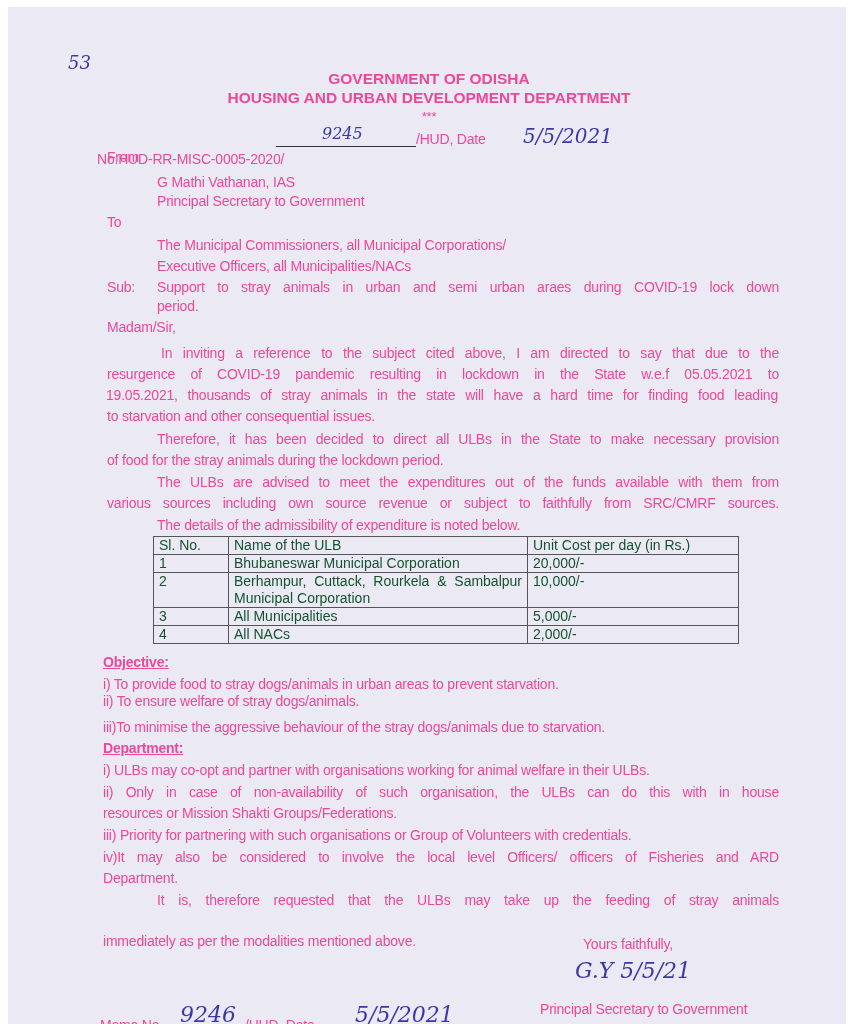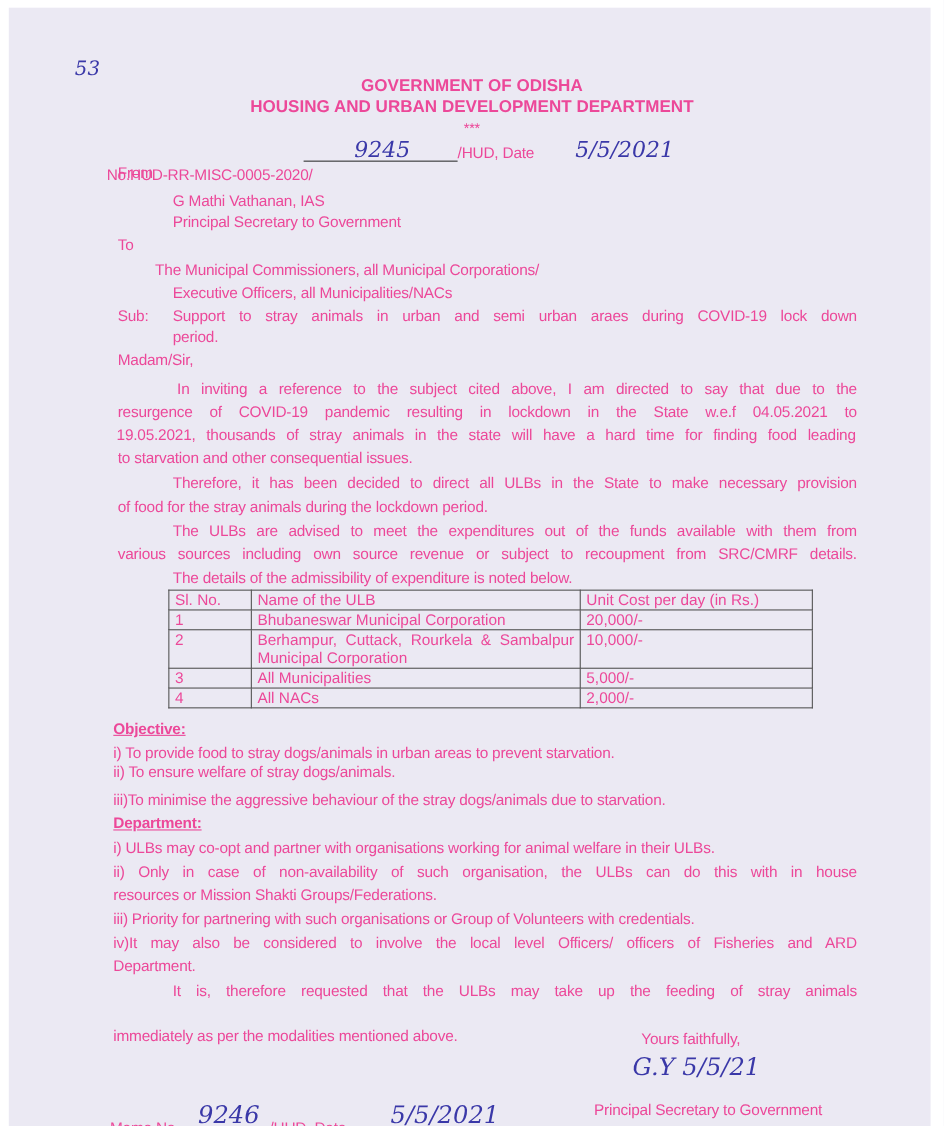--- a/index.html
+++ b/index.html
@@ -6,65 +6,65 @@
     body { width:858px; height:1024px; background:#ffffff; overflow:hidden; position:relative;
       font-family:"DejaVu Sans Condensed","DejaVu Sans", sans-serif; }
     .page { position:absolute; left:8px; top:7px; width:838px; height:1030px; background:#ebe9f3; }
     .txt { position:absolute; color:#ec4899; font-size:14px; line-height:18px; white-space:nowrap;
       font-family:"Liberation Sans", sans-serif; letter-spacing:-0.2px; }
     .hw { position:absolute; color:#3a38a8; font-family:"DejaVu Serif", serif; font-style:italic; }
     .head { font-weight:bold; font-size:15.5px; letter-spacing:0; }
     .just { text-align:justify; text-align-last:justify; white-space:normal; }
     .u { text-decoration:underline; font-weight:bold; }
     table.ulb { position:absolute; left:153px; top:536px; border-collapse:collapse;
-      font-family:"Liberation Sans", sans-serif; font-size:14px; color:#ec4899; }
+      font-family:"Liberation Sans", sans-serif; font-size:14px; color:#14532d; }
     table.ulb td { border:1px solid #555; padding:0 5px; line-height:17px; vertical-align:top; }
     .uline { position:absolute; border-bottom:1px solid #333; }
   </style>
 </head>
 <body>
 
 <div class="page"></div>
 
 <span class="hw" style="left:68px;top:52px;font-size:18px;">53</span>
 
 <div class="txt head" style="left:0;width:858px;text-align:center;top:70px;">GOVERNMENT OF ODISHA</div>
 <div class="txt head" style="left:0;width:858px;text-align:center;top:89px;">HOUSING AND URBAN DEVELOPMENT DEPARTMENT</div>
 <div class="txt" style="left:0;width:858px;text-align:center;top:108px;font-size:13px;">***</div>
 
 <div class="txt" style="left:97px;top:130px;margin-top:20px;">No.HUD-RR-MISC-0005-2020/</div>
 <div class="uline" style="left:276px;top:146px;width:140px;"></div>
-<span class="hw" style="left:322px;top:124px;font-size:20px;">9245</span>
+<span class="hw" style="left:322px;top:124px;font-size:16px;">9245</span>
 <div class="txt" style="left:416px;top:130px;">/HUD, Date</div>
 <span class="hw" style="left:523px;top:124px;font-size:20px;">5/5/2021</span>
 
 <div class="txt" style="left:107px;top:148px;">From</div>
 <div class="txt" style="left:157px;top:173px;">G Mathi Vathanan, IAS</div>
 <div class="txt" style="left:157px;top:192px;">Principal Secretary to Government</div>
 
 <div class="txt" style="left:107px;top:213px;">To</div>
-<div class="txt" style="left:141px;top:236px;">The Municipal Commissioners, all Municipal Corporations/</div>
+<div class="txt" style="left:157px;top:236px;">The Municipal Commissioners, all Municipal Corporations/</div>
 <div class="txt" style="left:157px;top:257px;">Executive Officers, all Municipalities/NACs</div>
 
 <div class="txt" style="left:107px;top:278px;">Sub:</div>
 <div class="txt just" style="left:157px;top:278px;width:622px;">Support to stray animals in urban and semi urban araes during COVID-19 lock down</div>
 <div class="txt" style="left:157px;top:297px;">period.</div>
 
 <div class="txt" style="left:107px;top:318px;">Madam/Sir,</div>
 
 <div class="txt just" style="left:161px;top:344px;width:618px;">In inviting a reference to the subject cited above, I am directed to say that due to the</div>
-<div class="txt just" style="left:107px;top:365px;width:672px;">resurgence of COVID-19 pandemic resulting in lockdown in the State w.e.f 04.05.2021 to</div>
+<div class="txt just" style="left:107px;top:365px;width:672px;">resurgence of COVID-19 pandemic resulting in lockdown in the State w.e.f 05.05.2021 to</div>
 <div class="txt just" style="left:106px;top:386px;width:672px;">19.05.2021, thousands of stray animals in the state will have a hard time for finding food leading</div>
 <div class="txt" style="left:107px;top:407px;">to starvation and other consequential issues.</div>
 
 <div class="txt just" style="left:157px;top:430px;width:622px;">Therefore, it has been decided to direct all ULBs in the State to make necessary provision</div>
 <div class="txt" style="left:107px;top:451px;">of food for the stray animals during the lockdown period.</div>
 
 <div class="txt just" style="left:157px;top:473px;width:622px;">The ULBs are advised to meet the expenditures out of the funds available with them from</div>
-<div class="txt just" style="left:107px;top:494px;width:672px;">various sources including own source revenue or subject to recoupment from SRC/CMRF details.</div>
+<div class="txt just" style="left:107px;top:494px;width:672px;">various sources including own source revenue or subject to faithfully from SRC/CMRF sources.</div>
 <div class="txt" style="left:157px;top:516px;">The details of the admissibility of expenditure is noted below.</div>
 
 <table class="ulb">
   <tbody>
       <tr>
     <td style="width:64px;">Sl. No.</td>
     <td style="width:288px;">Name of the ULB</td>
     <td style="width:200px;">Unit Cost per day (in Rs.)</td>
   </tr>
   <tr>

